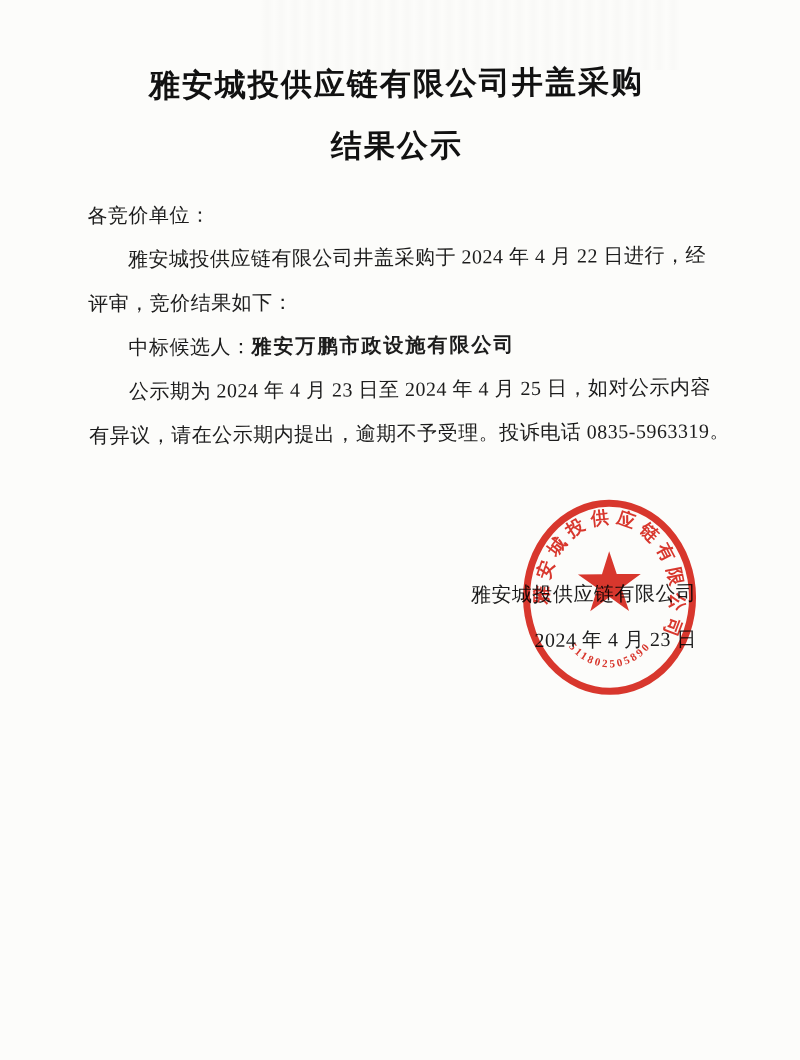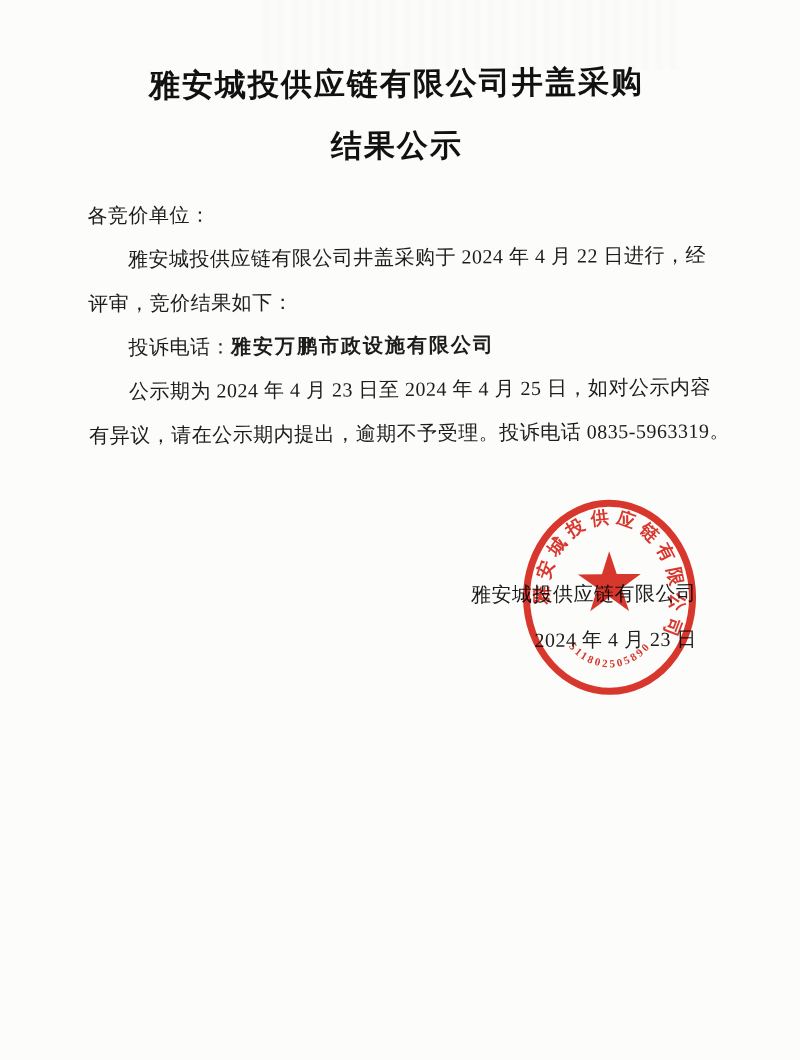--- a/index.html
+++ b/index.html
@@ -101,21 +101,21 @@
 
     <div class="title-block">
       <div class="title-line">雅安城投供应链有限公司井盖采购</div>
       <div class="title-line second">结果公示</div>
     </div>
 
     <div class="body-block">
       <div class="body-line">各竞价单位：</div>
       <div class="body-line indent">雅安城投供应链有限公司井盖采购于 2024 年 4 月 22 日进行，经</div>
       <div class="body-line">评审，竞价结果如下：</div>
-      <div class="body-line indent"><span>投诉电话：</span><span class="winner-name">雅安万鹏市政设施有限公司</span></div>
+      <div class="body-line indent"><span>中标候选人：</span><span class="winner-name">雅安万鹏市政设施有限公司</span></div>
       <div class="body-line indent">公示期为 2024 年 4 月 23 日至 2024 年 4 月 25 日，如对公示内容</div>
       <div class="body-line">有异议，请在公示期内提出，逾期不予受理。投诉电话 0835-5963319。</div>
     </div>
 
     <div class="signature-block">
       <div>雅安城投供应链有限公司</div>
       <div>2024 年 4 月 23 日</div>
     </div>
 
     <svg class="seal" viewBox="0 0 190 212" xmlns="http://www.w3.org/2000/svg">

